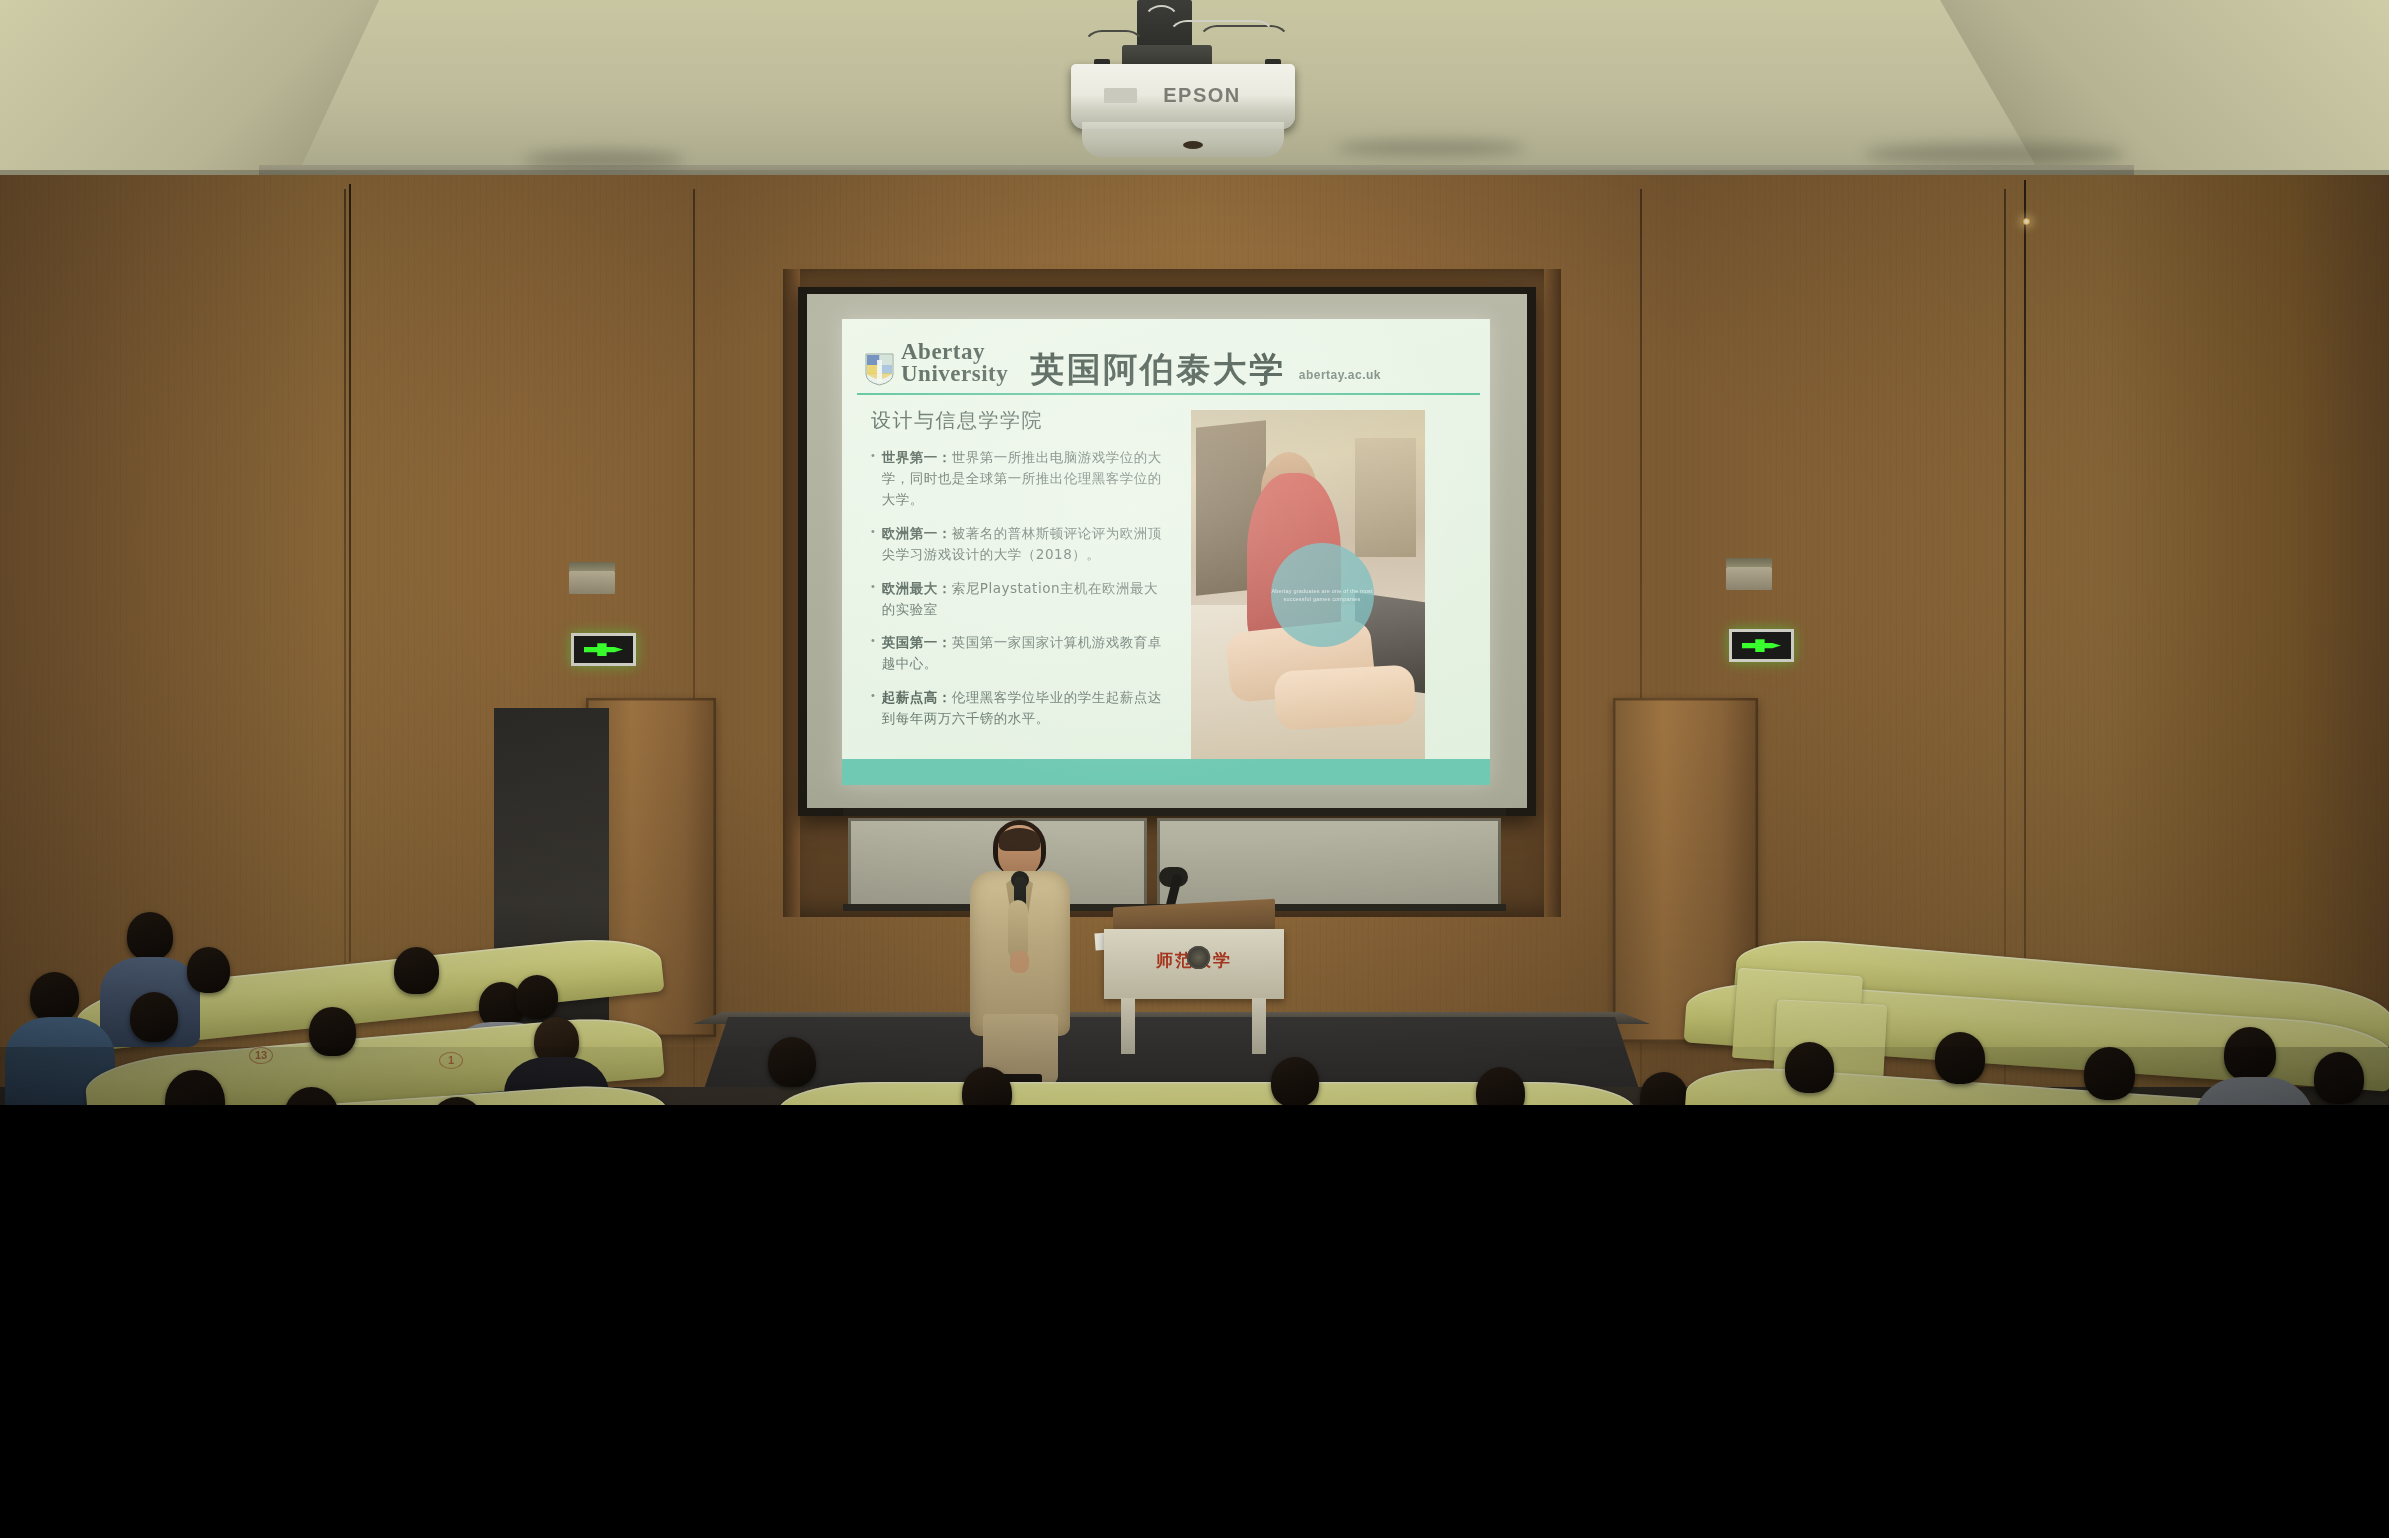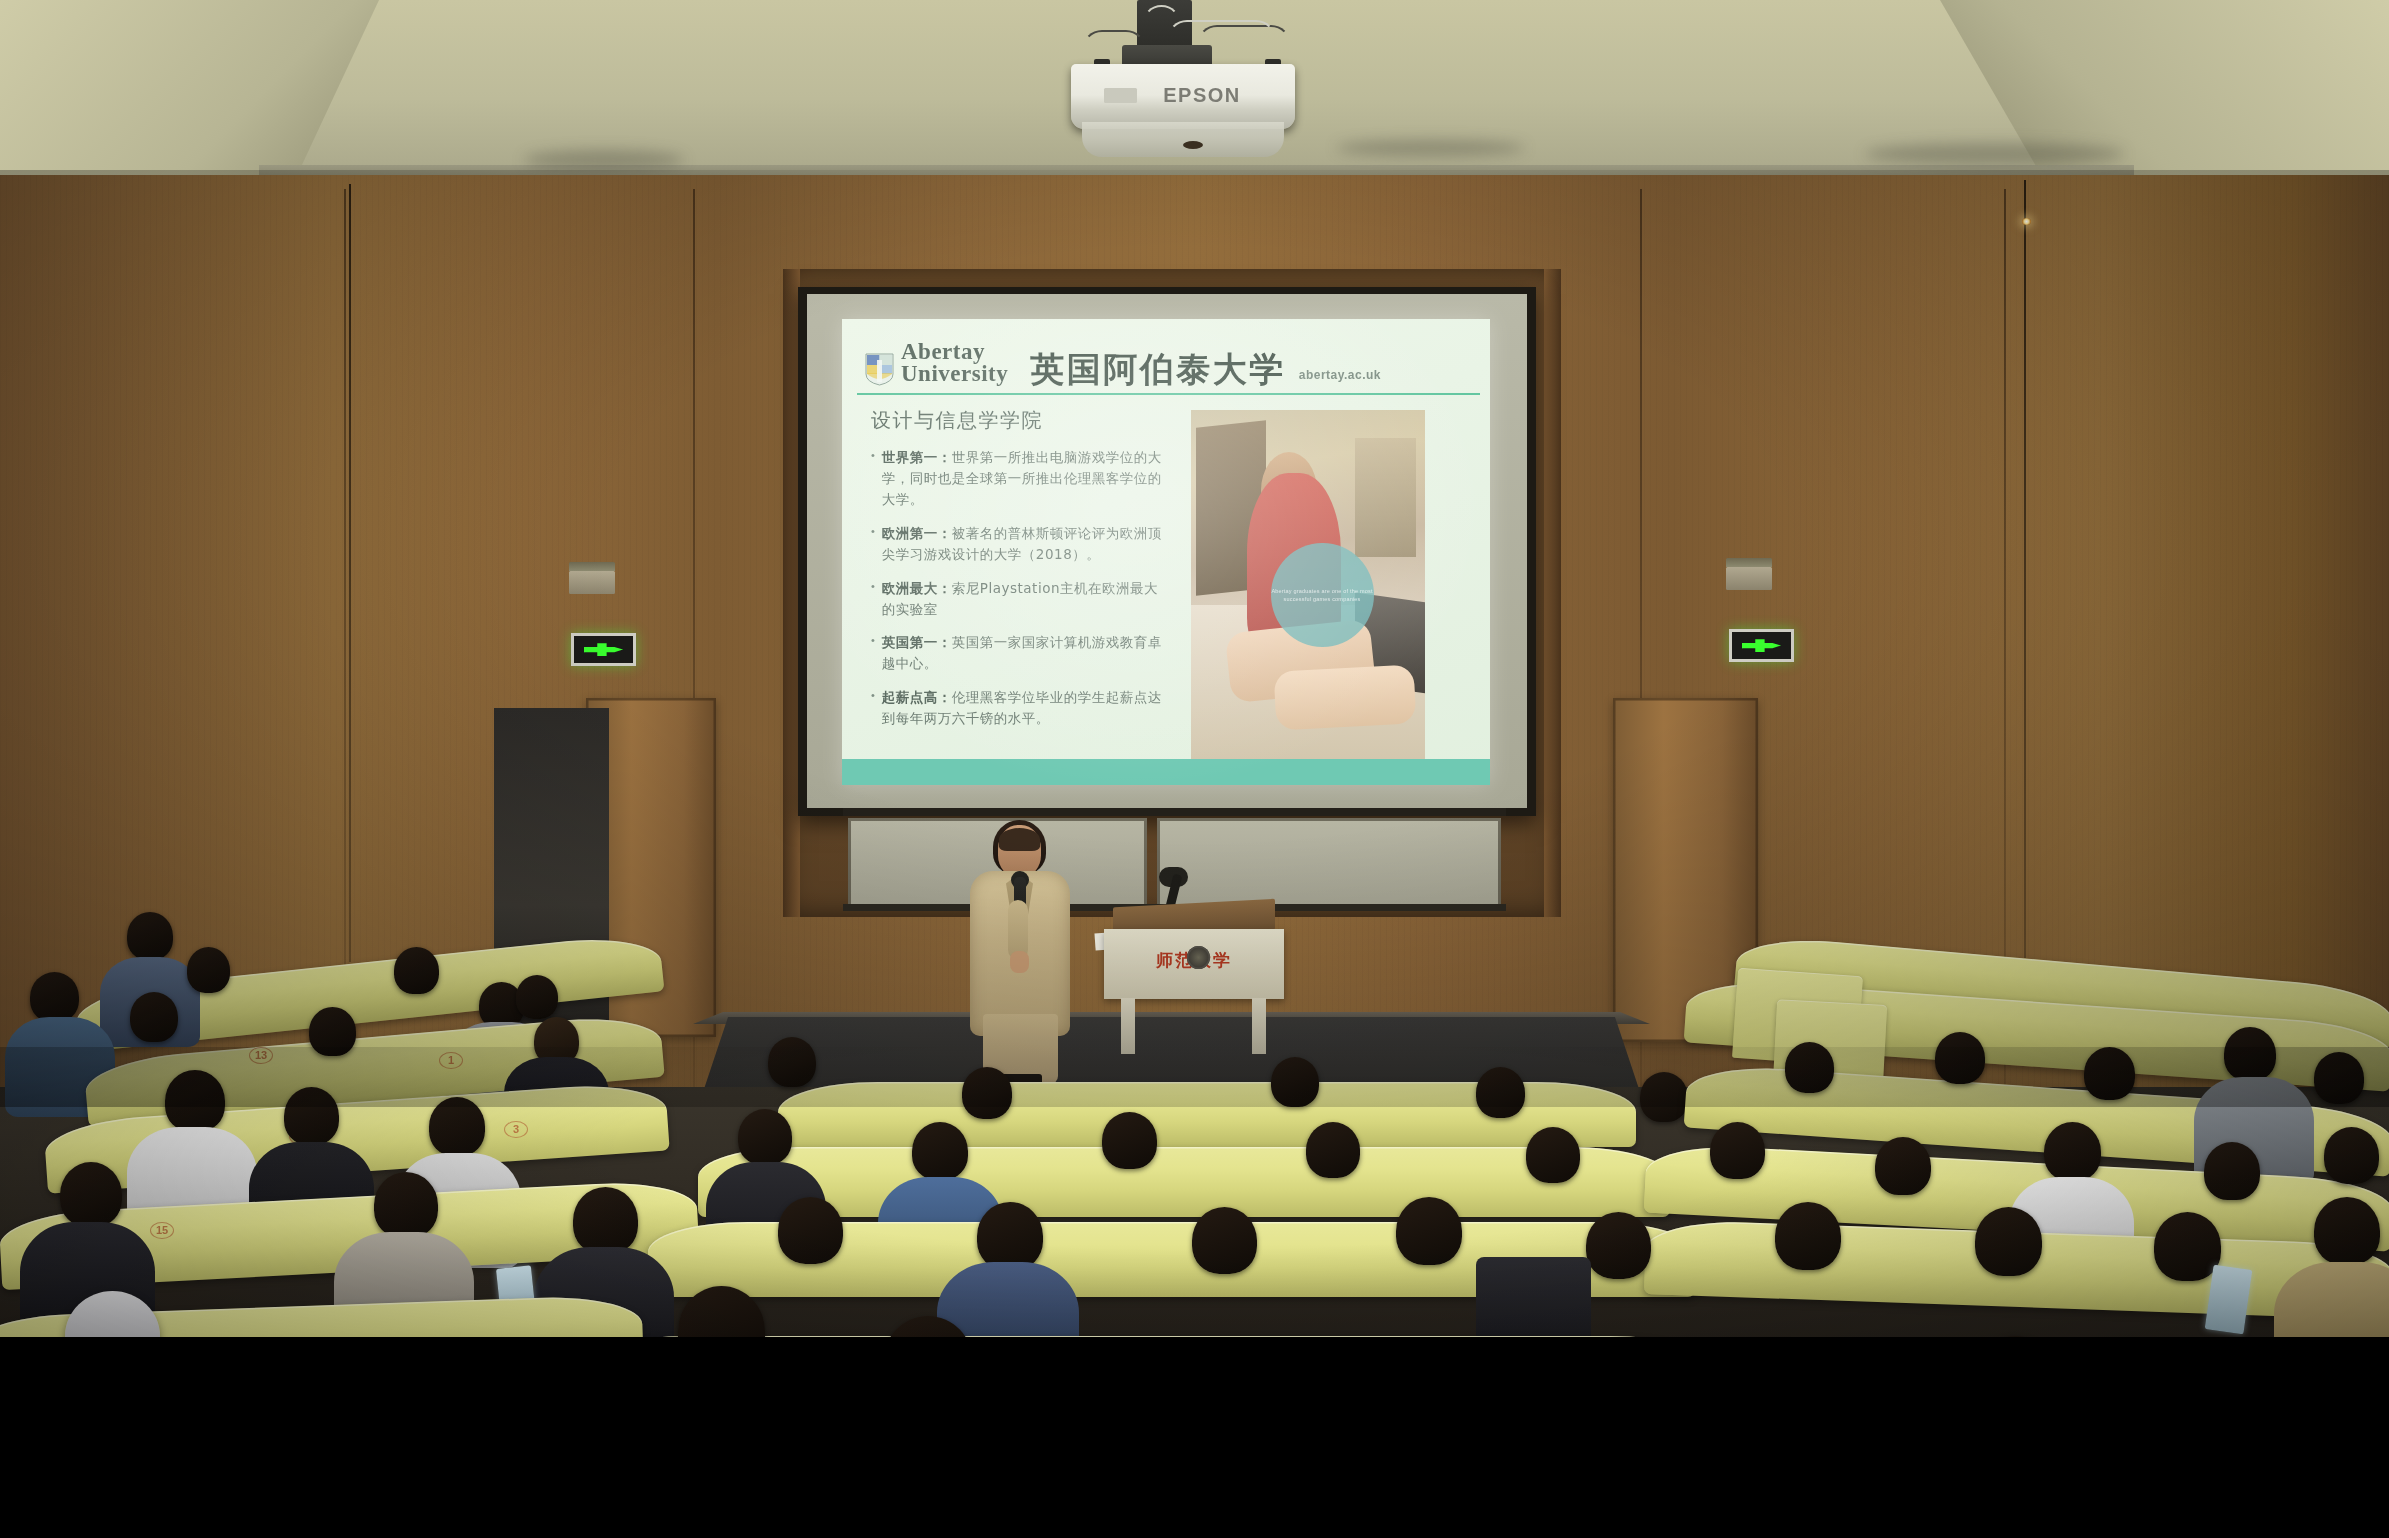--- a/index.html
+++ b/index.html
@@ -1,19 +1,19 @@
 <!DOCTYPE html>
 <html style="font-size:8px"><head>
 <meta charset="utf-8">
 <style>
   html,body{margin:0;padding:0;background:#000;}
   body{font-family:"Liberation Sans",sans-serif;}
 
   #stage{
-    position:relative;width:2389px;height:1337px;overflow:hidden;
+    position:relative;width:2389px;height:1105px;overflow:hidden;
     background:#6d5334;
   }
 
   
   .ceiling{
     position:absolute;left:0;top:0;width:2389px;height:180px;
     background:linear-gradient(#c9c6a2,#bdbb9a 55%,#a9a78a);
   }
   .ceiling-bevel-l{
     position:absolute;left:0;top:0;width:379px;height:214px;

